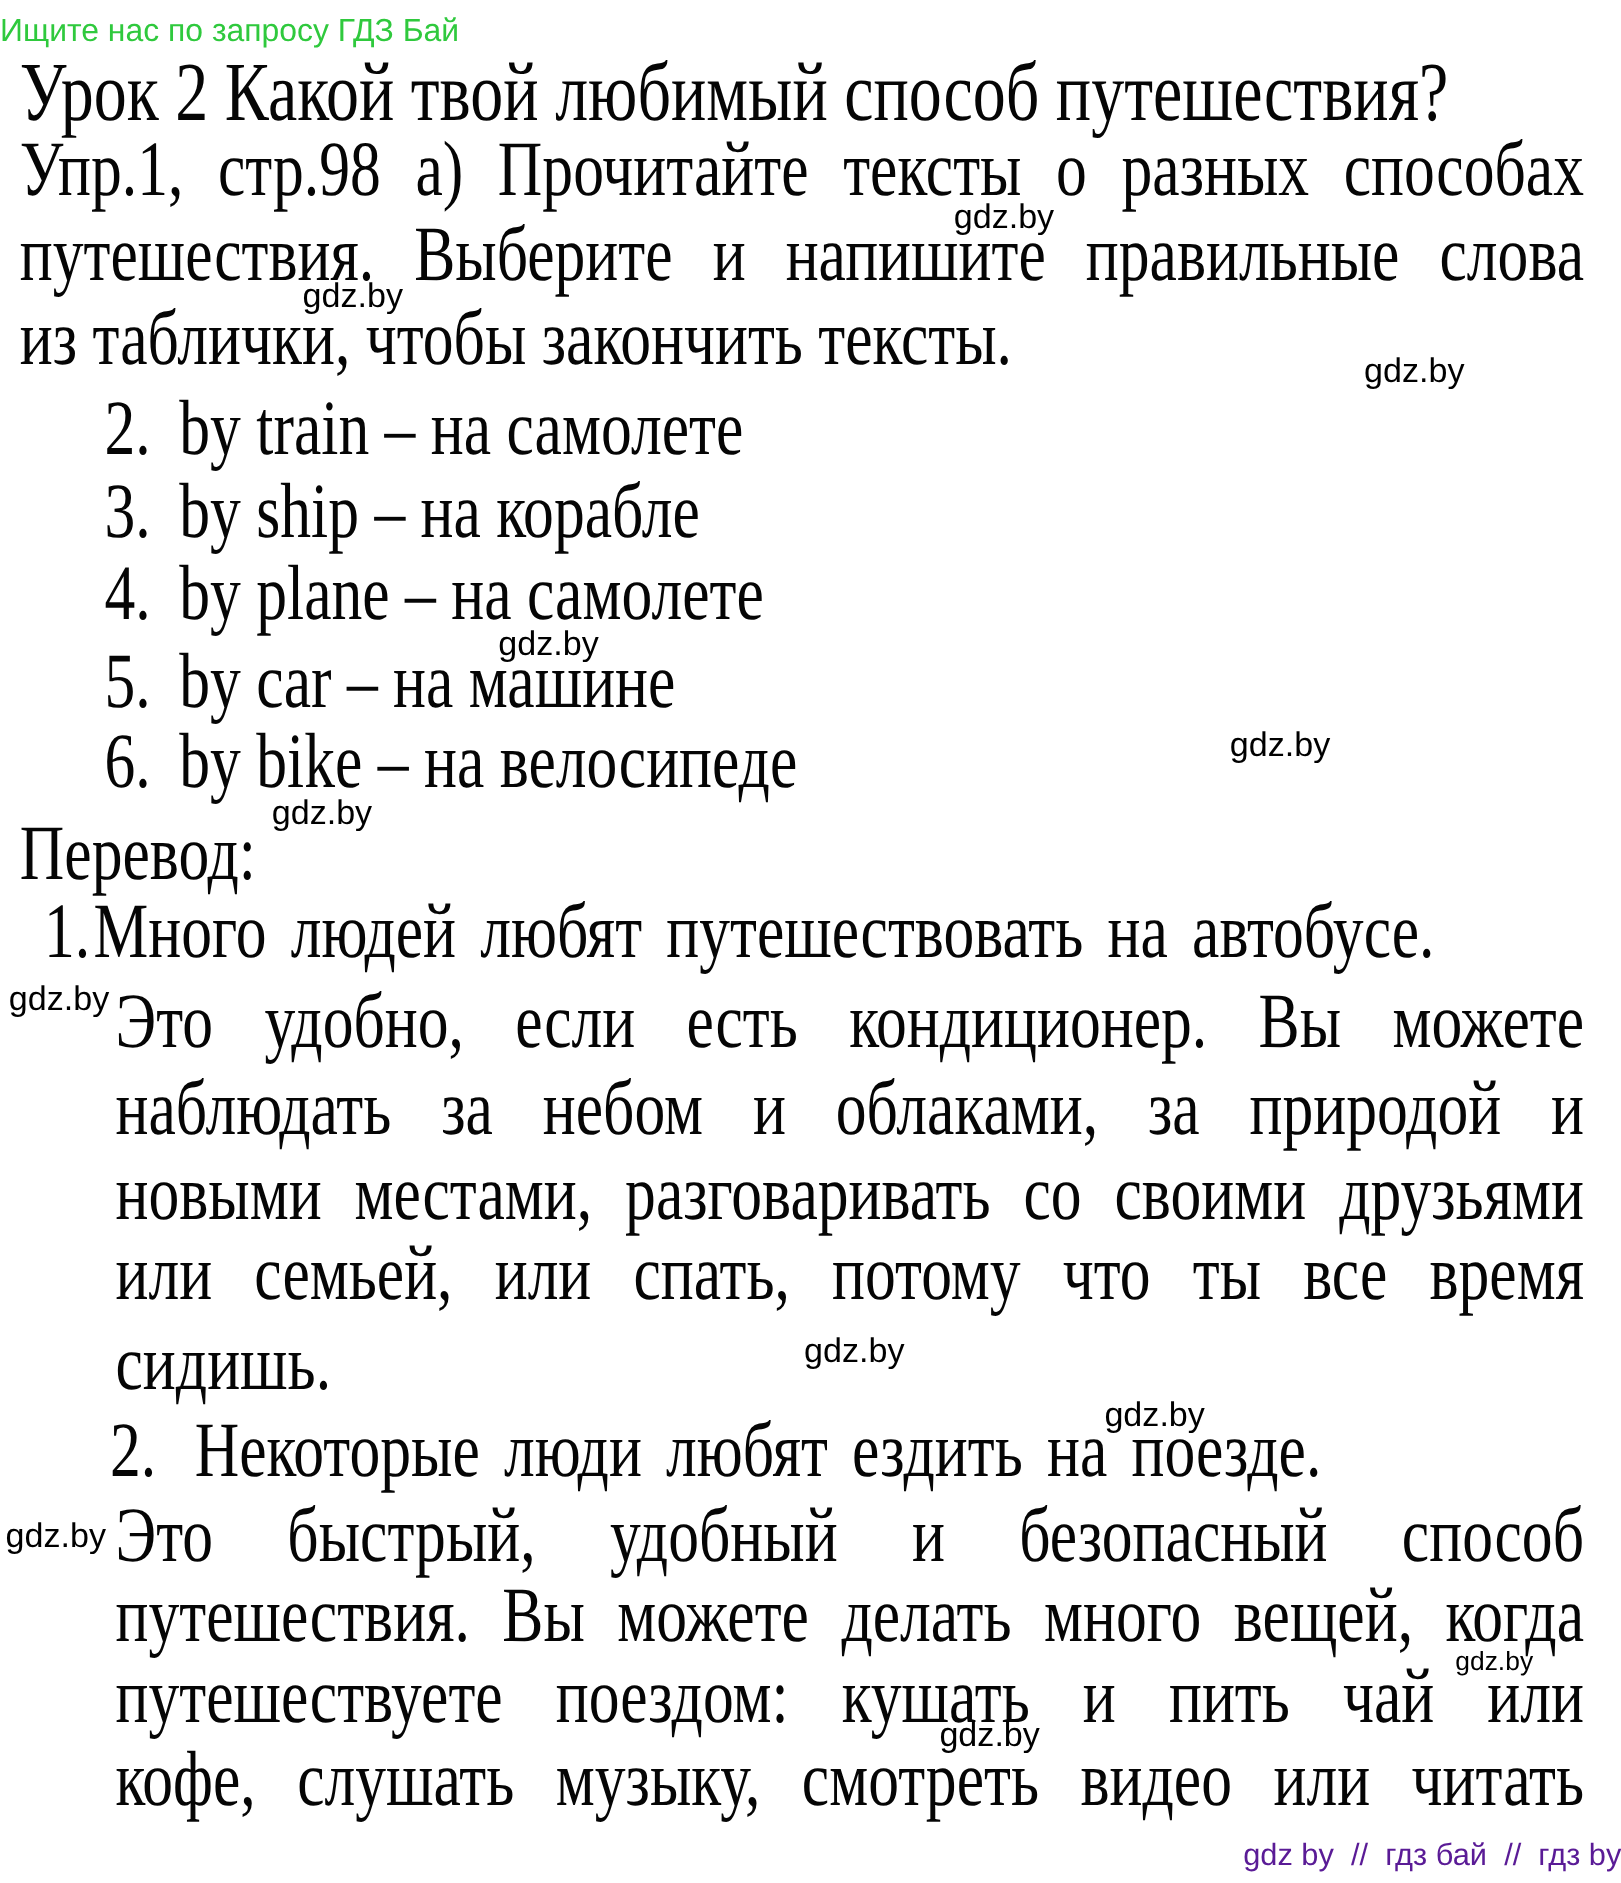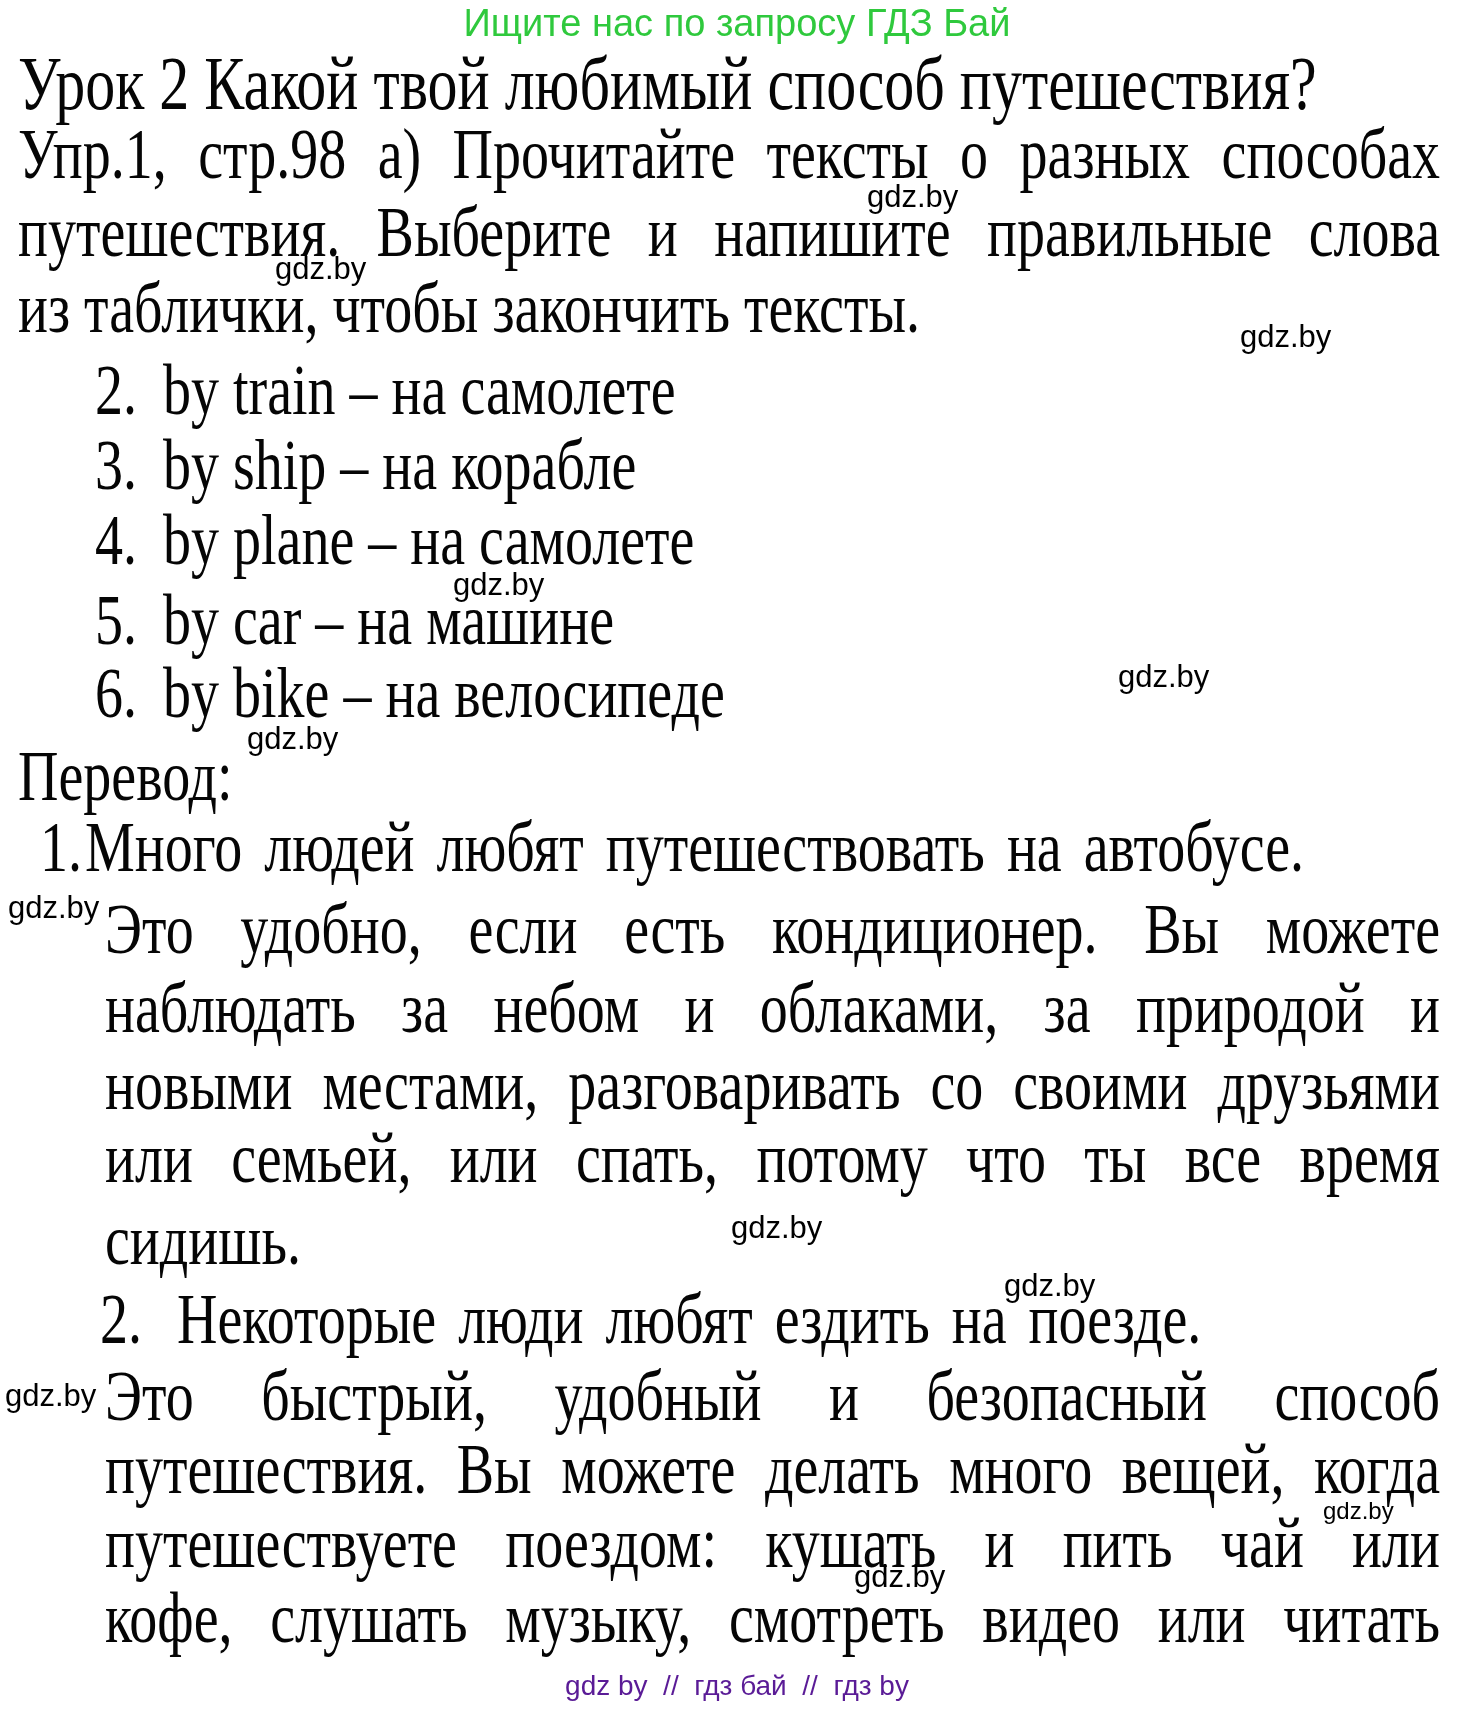--- a/index.html
+++ b/index.html
@@ -1,30 +1,30 @@
 <!DOCTYPE html>
 <html><head>
 <meta charset="utf-8">
 <style>
   html,body{margin:0;padding:0;background:#ffffff;}
   #page{position:relative;width:1474px;height:1712px;background:#ffffff;overflow:hidden;
         font-family:"Liberation Serif", serif;color:#050505;}
-  .banner{position:absolute;top:2px;left:0;width:100%;text-align:center;
-          font-family:"Liberation Sans", sans-serif;font-size:38px;font-weight:500;}
+  .banner{position:absolute;top:12px;left:0;width:100%;text-align:left;
+          font-family:"Liberation Sans", sans-serif;font-size:29px;font-weight:500;}
   .line{position:absolute;font-family:"Liberation Serif", serif;font-size:56px;line-height:68px;
         white-space:nowrap;transform:scaleY(1.27);transform-origin:0 50%;}
   .title{font-size:60px;}
   .just{white-space:normal;text-align:justify;text-align-last:justify;}
   .row{display:flex;}
   .row .num{flex:0 0 auto;}
   .row .txt{flex:0 0 auto;}
   .wm{position:absolute;font-family:"Liberation Sans", sans-serif;font-size:31px;color:#000000;
       line-height:1.1;white-space:nowrap;}
   .wm-sm{font-size:24px;}
-  .footer{position:absolute;top:1670px;left:0;width:100%;text-align:center;
+  .footer{position:absolute;top:1670px;left:0;width:100%;text-align:right;
           font-family:"Liberation Sans", sans-serif;font-size:28px;white-space:pre;}
 </style>
 </head>
 <body>
 
 <div id="page">
 
   <div class="banner" style="color:#2fc93d;">Ищите нас по запросу ГДЗ Бай</div>
 
   <div class="line title" style="left:18px;top:50px;">Урок 2 Какой твой любимый способ путешествия?</div>

